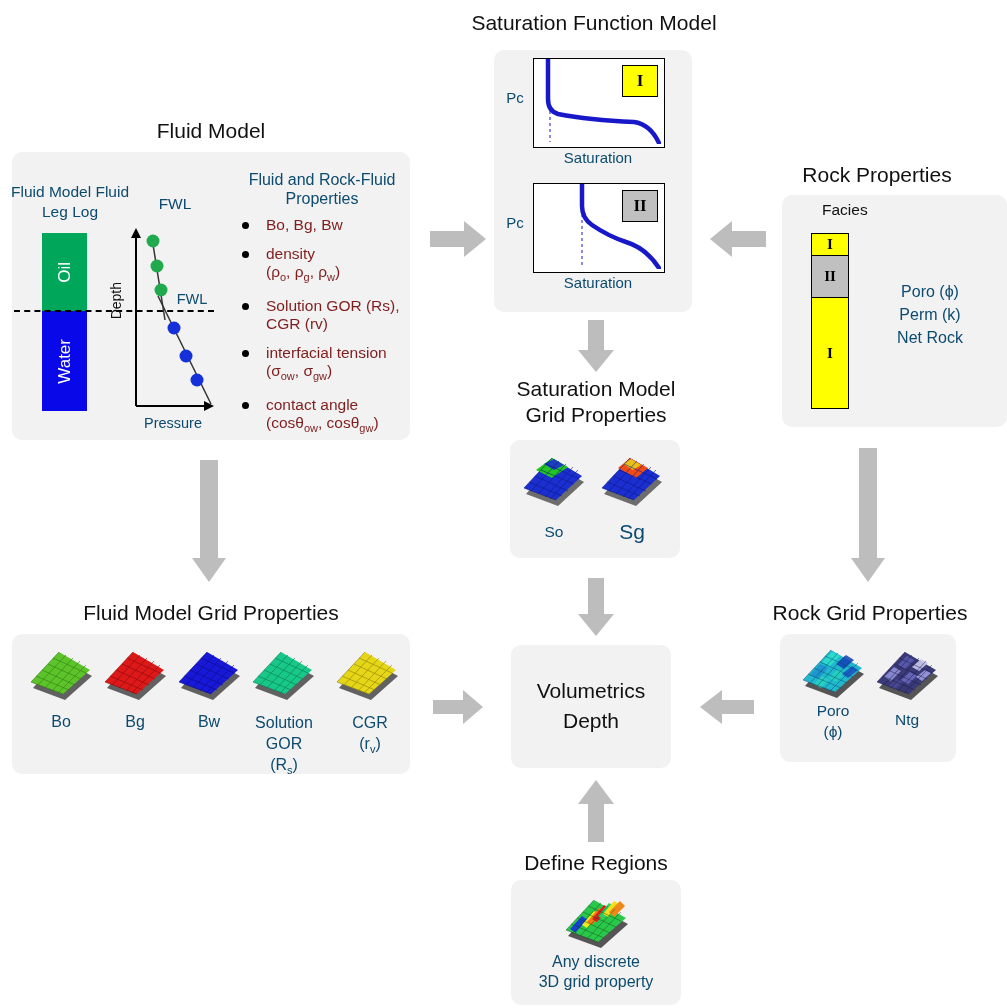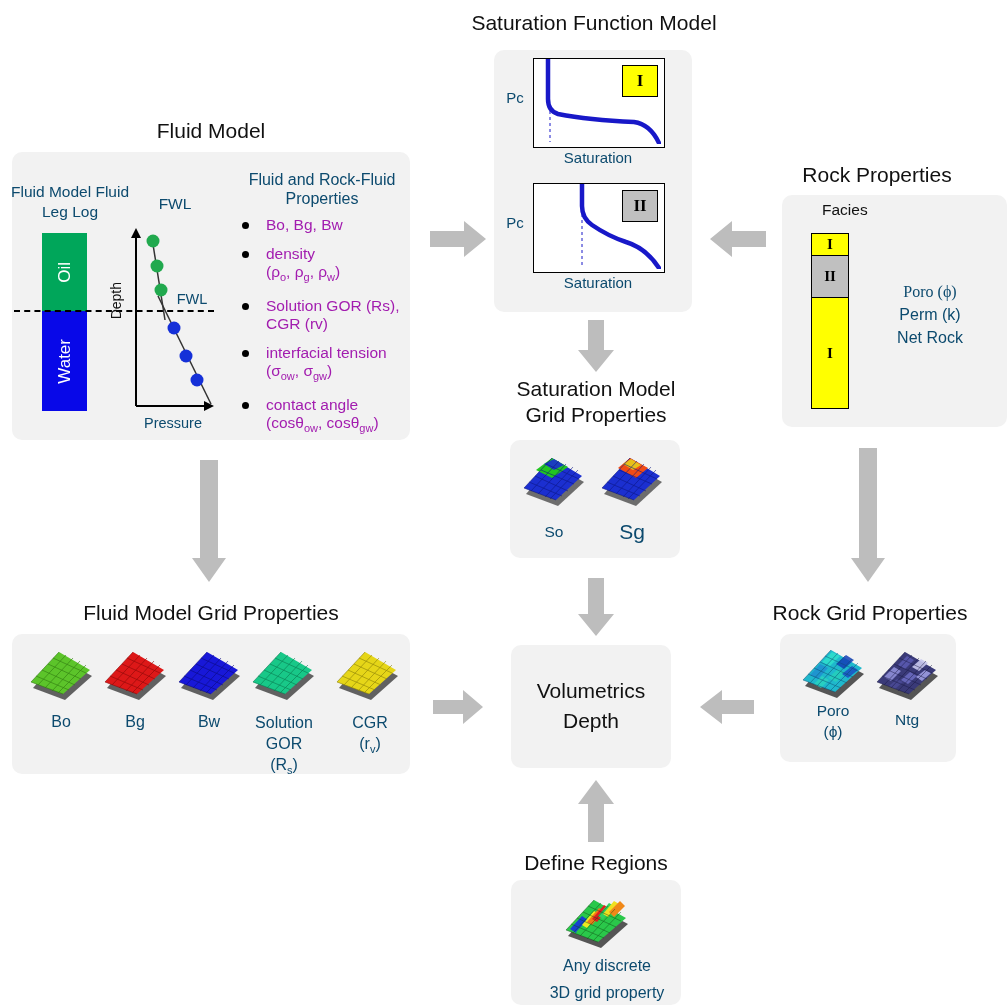--- a/index.html
+++ b/index.html
@@ -59,21 +59,21 @@
     font-weight:700;font-size:15px;color:#000;
     box-sizing:border-box;
   }
 
   
   .gridthumb{position:absolute;}
   .gridthumb svg{display:block;}
 
   
   .bullets{position:absolute;}
-  .bul{position:relative;margin-bottom:11px;font-size:15.5px;line-height:18px;color:#a21caf;padding-left:34px;}
+  .bul{position:relative;margin-bottom:11px;font-size:15.5px;line-height:18px;color:#7f1d1d;padding-left:34px;}
   .bul::before{
     content:"";position:absolute;left:10px;top:6px;
     width:7px;height:7px;border-radius:50%;background:#000;
   }
   sub{font-size:11px;}
   .vr-text{
     position:absolute;left:0;width:100%;text-align:center;
     font-size:21px;line-height:30px;color:#111;
   }
 </style>
@@ -185,21 +185,21 @@
 <div class="panel" style="left:782px;top:195px;width:225px;height:232px;"></div>
 
 <div class="lbl-l" style="left:806px;top:200px;width:100px;font-size:15.5px;">Facies</div>
 
 <div class="facies" style="left:811px;top:233px;width:38px;height:176px;background:#ffff00;">
   <div class="fseg" style="top:0;height:22px;background:#ffff00;border-bottom:1.3px solid #000;">I</div>
   <div class="fseg" style="top:22px;height:42px;background:#c0c0c0;border-bottom:1.3px solid #000;">II</div>
   <div class="fseg" style="top:64px;height:110px;background:#ffff00;">I</div>
 </div>
 
-<div class="lbl" style="left:870px;top:282px;width:120px;font-size:16px;font-family:Liberation Serif, serif;">Poro (ϕ)</div>
+<div class="lbl" style="left:870px;top:282px;width:120px;font-size:16px;">Poro (ϕ)</div>
 <div class="lbl" style="left:870px;top:305px;width:120px;font-size:16px;">Perm (k)</div>
 <div class="lbl" style="left:870px;top:328px;width:120px;font-size:16px;">Net Rock</div>
 
 <div class="title" style="left:490px;top:376px;width:212px;">Saturation Model
 Grid Properties</div>
 
 <div class="panel" style="left:510px;top:440px;width:170px;height:118px;"></div>
 
 <div class="gridthumb" style="left:518px;top:450px;">
   <svg width="72" height="62" viewBox="0 0 72 62">
@@ -372,21 +372,21 @@
       <polygon points="40,26 51,13 56,16 45,29" fill="#30d060"></polygon>
       <polygon points="45,24 56,11 61,14 50,27" fill="#f0e020"></polygon>
       <polygon points="51,22 62,11 67,16 56,27" fill="#f08818"></polygon>
     </g>
     <g stroke="#114a14" stroke-width="0.6" fill="none" opacity="0.75">
       <path d="M8,40 L36,10 M15,43 L43,13 M22,46 L50,16 M29,49 L57,19 M35,51 L63,22"></path>
       <path d="M8,40 L40,52 M13,34 L46,48 M19,28 L52,43 M25,22 L58,37 M30,16 L63,31"></path>
     </g>
   </svg>
 </div>
-<div class="lbl" style="left:522px;top:952px;width:170px;font-size:16px;line-height:27px;white-space:pre-line;">Any discrete
+<div class="lbl" style="left:511px;top:952px;width:170px;font-size:16px;line-height:20px;white-space:pre-line;">Any discrete
 3D grid property</div>
 
 <div class="arrow" style="left:430px;top:221px;">
   <svg width="56" height="36" viewBox="0 0 56 36">
     <polygon points="0,10 34,10 34,0 56,18 34,36 34,26 0,26" fill="#bdbdbd"></polygon>
   </svg>
 </div>
 
 <div class="arrow" style="left:710px;top:221px;">
   <svg width="56" height="36" viewBox="0 0 56 36">

